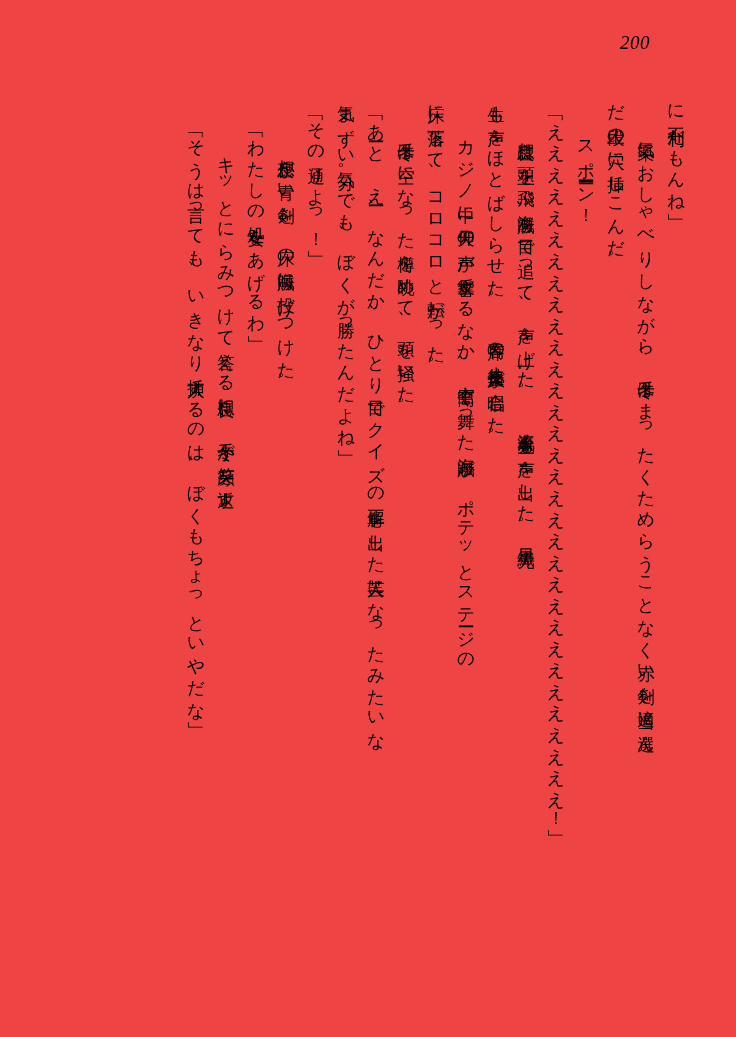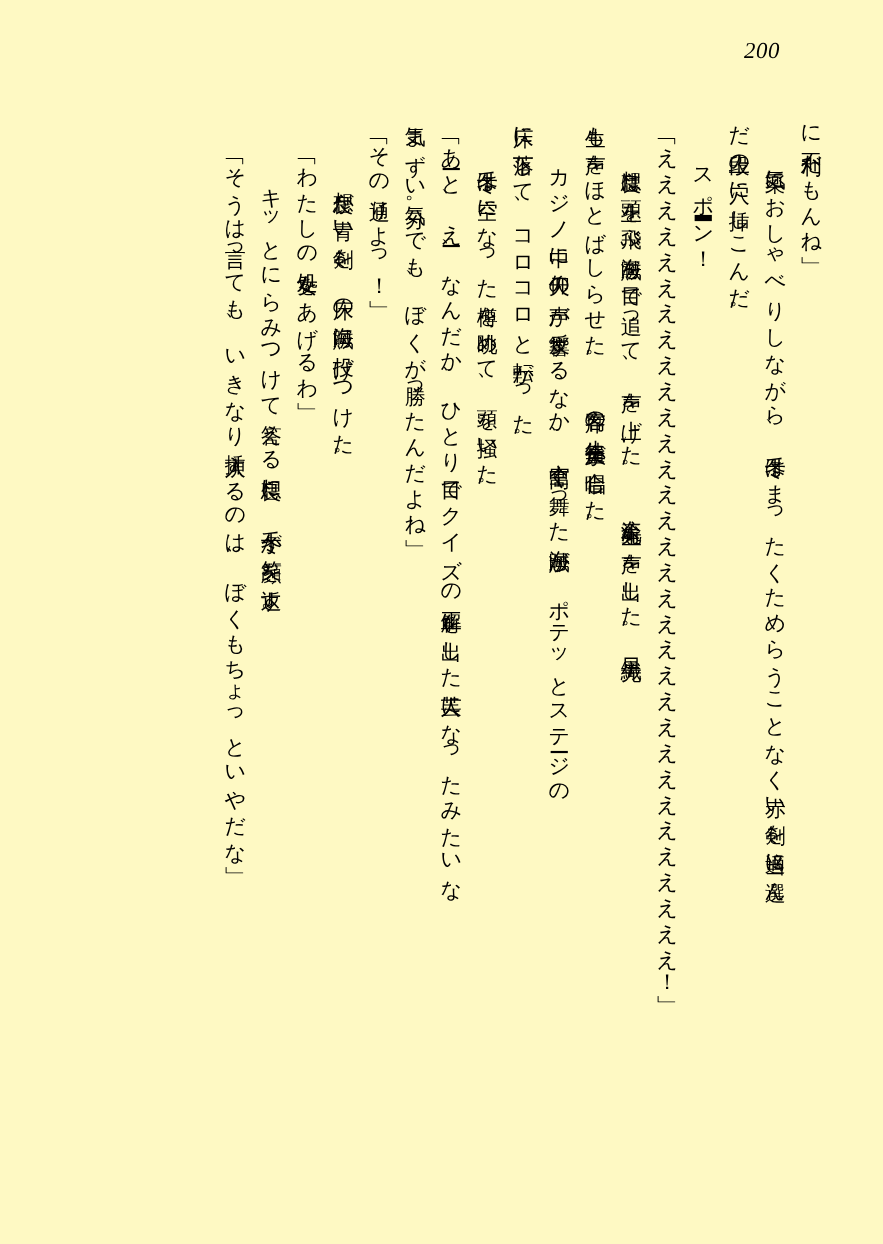--- a/index.html
+++ b/index.html
@@ -12,21 +12,21 @@
     height: 1037px;
     position: relative;
     font-family: "Liberation Serif", "DejaVu Serif", serif;
     color: #000000;
     overflow: hidden;
   }
 
   .page {
     position: absolute;
     inset: 0;
-    background: #fef9c3;
+    background: #ef4444;
   }
 
   
   .page-number {
     position: absolute;
     top: 32px;
     right: 86px;
     font-style: italic;
     font-size: 19px;
     letter-spacing: 0.5px;

